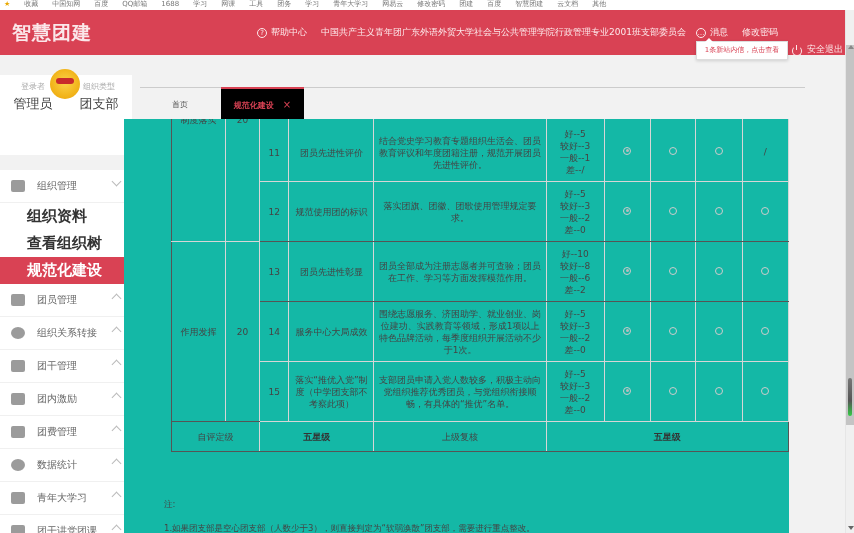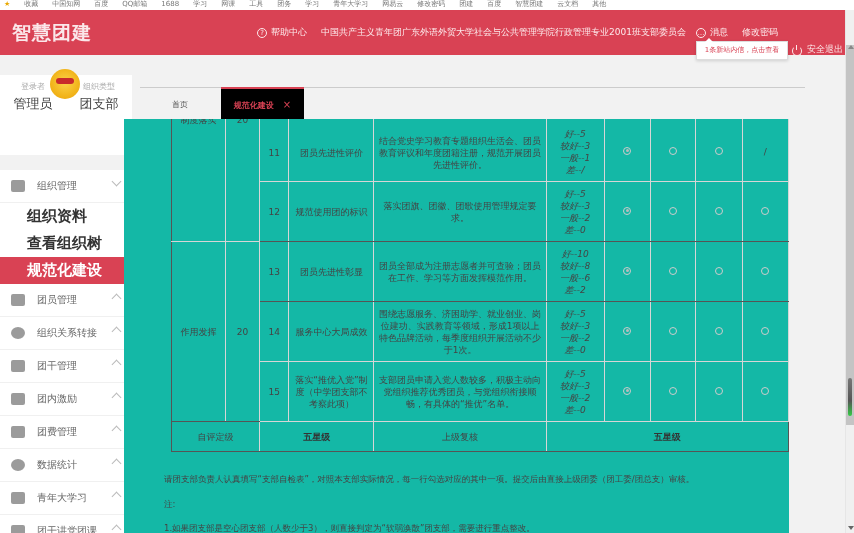--- a/index.html
+++ b/index.html
@@ -39,21 +39,21 @@
   .tab.active { left: 81px; width: 83px; background: #000000; color: #d94254; border-top: 2px solid #d94254; top: -1px; line-height: 32px; font-weight: bold; }
   .tab.active .close { margin-left: 9px; font-weight: normal; font-size: 10px; color: #d94254; }
   .content { position: absolute; left: 124px; top: 119px; width: 665px; height: 414px; background: #14b8a6; overflow: hidden; }
   table.eval { position: absolute; left: 47px; top: -10px; border-collapse: collapse; font-size: 9px; color: #444; }
   table.eval td { border: 1px solid #d6d6d6; text-align: center; vertical-align: middle; padding: 0 3px; line-height: 12px; }
   table.eval td.dark-l { border-left: 1px solid #555; }
   table.eval td.dark-r { border-right: 1px solid #555; }
   table.eval tr.dark-b td { border-bottom: 1px solid #555; }
   .radio { display: inline-block; width: 8px; height: 8px; border: 1px solid #ccc; border-radius: 50%; position: relative; }
   .radio.on::after { content: ""; position: absolute; left: 1.5px; top: 1.5px; width: 3px; height: 3px; border-radius: 50%; background: #bbb; }
-  .score-txt { font-size: 9px; line-height: 11.5px; font-style: italic; }
+  .score-txt { font-size: 9px; line-height: 11.5px; }
   .bold { font-weight: bold; color: #333; }
   .note { position: absolute; left: 40px; font-size: 8.5px; color: #444; white-space: nowrap; }
   .scrollbar { position: absolute; left: 845px; top: 10px; width: 9px; height: 523px; background: #f0f0f0; border-left: 1px solid #e6e6e6; }
   .scrollbar .track { position: absolute; left: 0; top: 35px; width: 8px; height: 380px; background: #c4c4c4; }
   .scrollbar .thumb { position: absolute; left: 2px; top: 368px; width: 4px; height: 38px; background: linear-gradient(#777, #555 60%, #3c4 100%); border-radius: 2px; }
   .scrollbar .arr-up { position: absolute; left: 2px; top: 35px; border: 3px solid transparent; border-top: 0; border-bottom: 4px solid #888; }
   .scrollbar .arr-down { position: absolute; left: 2px; bottom: 3px; border: 3px solid transparent; border-bottom: 0; border-top: 4px solid #666; }
 </style>
 </head>
 <body>
@@ -254,21 +254,20 @@
       <td class="dark-l"><span class="radio"></span></td>
     </tr>
     <tr class="dark-b" style="height:30px;">
       <td class="dark-l" colspan="2">自评定级</td>
       <td class="bold" colspan="2">五星级</td>
       <td>上级复核</td>
       <td class="bold dark-r" colspan="5">五星级</td>
     </tr>
   </tbody>
     </table>
-  <div class="note" style="top:355px;">请团支部负责人认真填写“支部自检表”，对照本支部实际情况，每一行勾选对应的其中一项。提交后由直接上级团委（团工委/团总支）审核。</div>
   <div class="note" style="top:380px;">注:</div>
   <div class="note" style="top:404px;">1.如果团支部是空心团支部（人数少于3），则直接判定为“软弱涣散”团支部，需要进行重点整改。</div>
 </div>
 
 <div class="scrollbar">
   <div class="track"></div>
   <div class="arr-up"></div>
   <div class="thumb"></div>
   <div class="arr-down"></div>
 </div>

